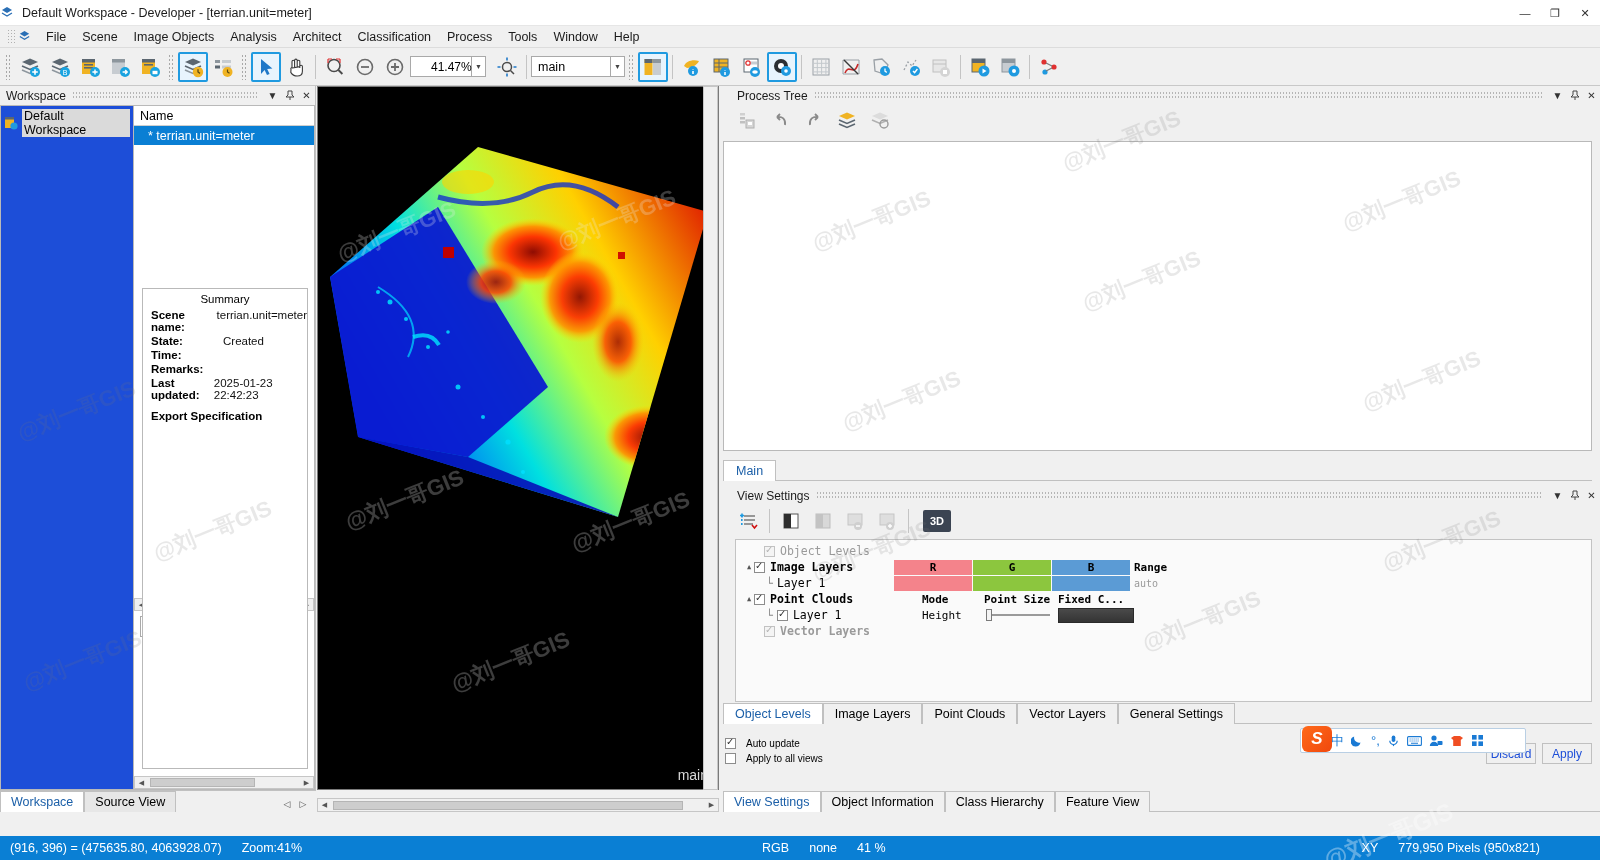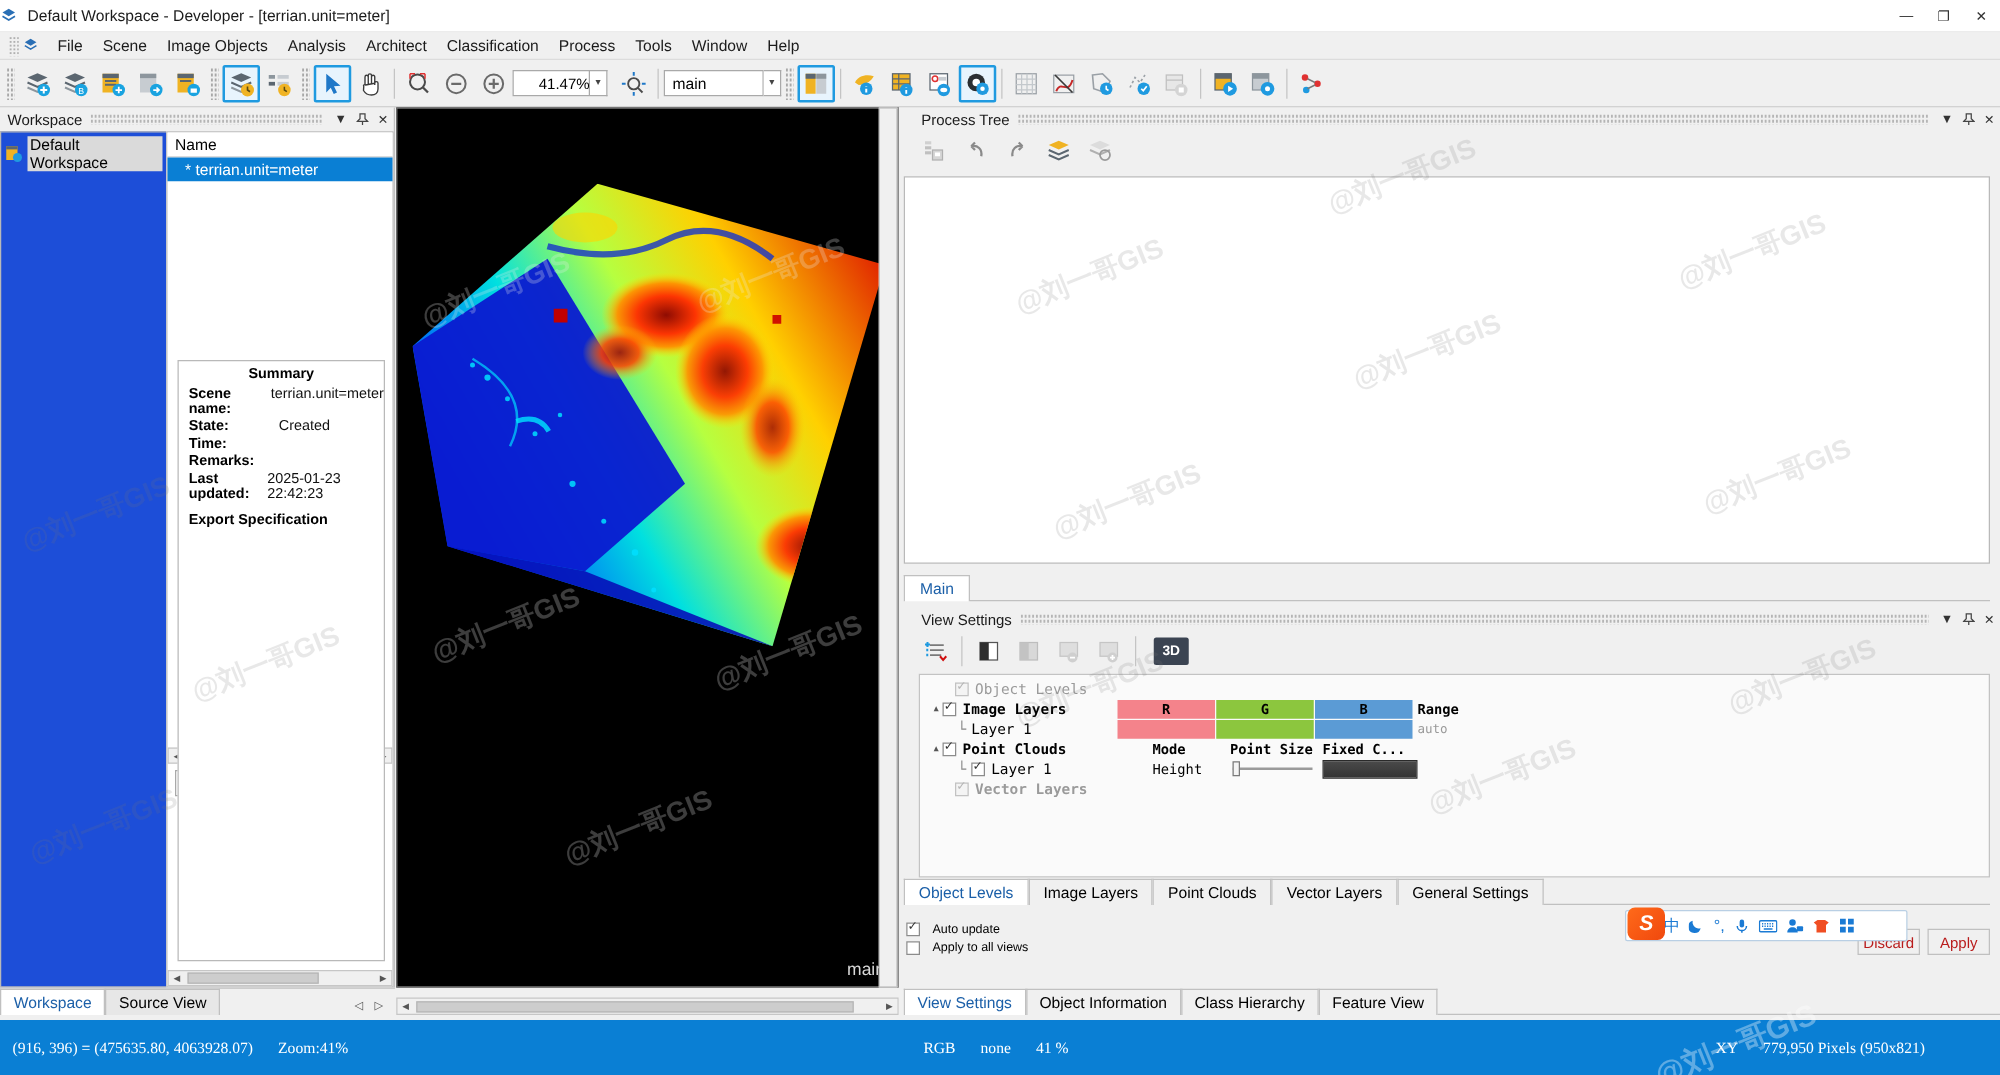--- a/index.html
+++ b/index.html
@@ -82,21 +82,21 @@
   .lvrow { position:absolute; left:8px; right:6px; height:21px; display:flex; align-items:center; gap:4px;}
   .lvsel { width:125px; height:21px; background:#fff; border:1px solid #a9a9a9;
      display:flex; align-items:center; padding-left:5px; font-size:12.5px;}
   .lvarrow { width:16px; height:21px; border:1px solid #a9a9a9; border-left:none; background:#fff;
      display:flex;align-items:center;justify-content:center;font-size:7px;color:#444;}
   .rebtn { width:22px; height:21px; background:#f0f0f0; border:1px solid #a9a9a9;
      font-size:12px; display:flex; align-items:center; justify-content:center; overflow:hidden;}
 
   .summary { position:absolute; left:8px; right:6px; background:#fff; border:1px solid #b9b9b9;
      padding:4px 0 0 0; font-size:11.5px;}
-  .sumtitle{ text-align:center; font-weight:bold; font-size:11.5px; padding-bottom:3px;}
+  .sumtitle{ text-align:center; font-weight:normal; font-size:11.5px; padding-bottom:3px;}
   .sumrow { display:flex; padding:1px 0 1px 8px; }
   .sumrow .k { font-weight:bold; width:72px; }
   .sumrow .v { color:#111; }
   .sumsection { font-weight:bold; padding:8px 0 3px 8px;}
 
   
   .ldtabs { position:absolute; left:0; bottom:0; width:316px; height:22px; background:#f0f0f0;
      display:flex; align-items:flex-end; border-top:1px solid #c0c0c0;}
   .ldtab { height:21px; padding:0 10px; display:flex; align-items:center; font-size:12.5px;
      border:1px solid #c0c0c0; border-bottom:none; background:#e7e7e7; }
@@ -155,43 +155,43 @@
      display:flex; align-items:flex-end;}
   .vstab { height:21px; padding:0 11px; display:flex; align-items:center; font-size:12.5px;
      border:1px solid #c0c0c0; border-bottom:none; background:#f0f0f0;}
   .vstab.sel { background:#fff; color:#1b5fa8;}
   .vstab-fill { flex:1; height:21px; border-bottom:1px solid #c0c0c0;}
 
   .vs-chk-area { position:absolute; left:6px; bottom:46px; }
   .ckrow { display:flex; align-items:center; gap:5px; font-size:10px; padding:2px 0; }
 
   .dabtns { position:absolute; right:8px; bottom:48px; display:flex; gap:6px;}
-  .dabtn { width:50px; height:21px; background:#f0f0f0; border:1px solid #c0c0c0; color:#b91c1c;
+  .dabtn { width:50px; height:21px; background:#f0f0f0; border:1px solid #c0c0c0; color:#1d4ed8;
      font-size:12px; display:flex; align-items:center; justify-content:center;}
 
   .bot-tabs { position:absolute; left:4px; right:0; bottom:0; height:22px;
      display:flex; align-items:flex-end;}
   .btab { height:21px; padding:0 10px; display:flex; align-items:center; font-size:12.5px;
      border:1px solid #c0c0c0; border-bottom:none; background:#f0f0f0;}
   .btab.sel { background:#fff; color:#1b5fa8;}
   .btab-fill { flex:1; height:21px; border-bottom:1px solid #c0c0c0;}
 
   
   .imebar { position:absolute; left:1300px; top:728px; width:226px; height:25px;
      background:#fff; border:1px solid #b9cfe4; border-radius:2px;
      display:flex; align-items:center; gap:7px; padding-left:30px; }
   .ime-ico { font-size:13px; color:#1a7ad4; }
   .sogou { position:absolute; left:1302px; top:726px; width:30px; height:26px;
      background:linear-gradient(135deg,#ff6a1a,#f0480d); border-radius:6px;
      color:#fff; font-weight:bold; font-size:17px; display:flex;
      align-items:center; justify-content:center; font-style:italic;}
 
   
-  .statusbar { position:absolute; left:0; bottom:0; width:1600px; height:44px; background:#0a7fd4;
-     color:#fff; display:flex; align-items:center; font-size:12.5px;font-family:Liberation Serif, serif; }
+  .statusbar { position:absolute; left:0; bottom:0; width:1600px; height:24px; background:#0a7fd4;
+     color:#fff; display:flex; align-items:center; font-size:12.5px; }
   .sb-seg { padding:0 10px; }
   .sb-right { margin-left:auto; display:flex; align-items:center; }
 
   
   .wm { position:absolute; color:rgba(120,120,120,0.17); font-size:22px;
      transform:rotate(-22deg); pointer-events:none; white-space:nowrap; font-weight:bold;}
   .wm-dark { color:rgba(235,235,235,0.26); }
   .wm-big { position:absolute; color:rgba(255,255,255,0.30); font-size:30px; pointer-events:none;
      white-space:nowrap; }
 

